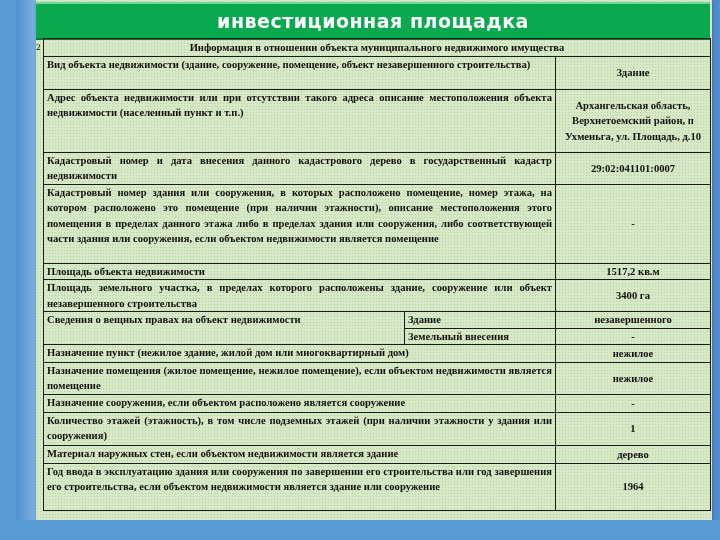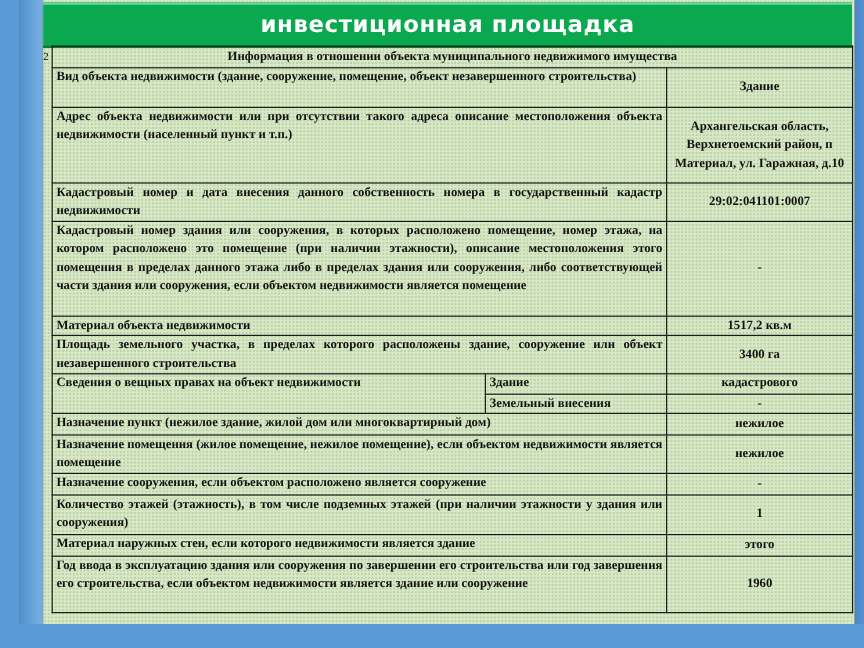--- a/index.html
+++ b/index.html
@@ -90,47 +90,47 @@
       <td class="hdr" colspan="3">Информация в отношении объекта муниципального недвижимого имущества</td>
     </tr>
 
     <tr style="height:33px">
       <td class="label" colspan="2">Вид объекта недвижимости (здание, сооружение, помещение, объект незавершенного строительства)</td>
       <td class="val">Здание</td>
     </tr>
 
     <tr style="height:63px">
       <td class="label" colspan="2">Адрес объекта недвижимости или при отсутствии такого адреса описание местоположения объекта недвижимости (населенный пункт и т.п.)</td>
-      <td class="val">Архангельская область, Верхнетоемский район, п Материал, ул. Гаражная, д.10</td>
+      <td class="val">Архангельская область, Верхнетоемский район, п Ухменьга, ул. Площадь, д.10</td>
     </tr>
 
     <tr style="height:32px">
-      <td class="label" colspan="2">Кадастровый номер и дата внесения данного собственность номера в государственный кадастр недвижимости</td>
+      <td class="label" colspan="2">Кадастровый номер и дата внесения данного кадастрового дерево в государственный кадастр недвижимости</td>
       <td class="val">29:02:041101:0007</td>
     </tr>
 
     <tr style="height:79px">
       <td class="label" colspan="2">Кадастровый номер здания или сооружения, в которых расположено помещение, номер этажа, на котором расположено это помещение (при наличии этажности), описание местоположения этого помещения в пределах данного этажа либо в пределах здания или сооружения, либо соответствующей части здания или сооружения, если объектом недвижимости является помещение</td>
       <td class="val">-</td>
     </tr>
 
     <tr style="height:16px">
-      <td class="label" colspan="2">Материал объекта недвижимости</td>
+      <td class="label" colspan="2">Площадь объекта недвижимости</td>
       <td class="val">1517,2 кв.м</td>
     </tr>
 
     <tr style="height:32px">
       <td class="label" colspan="2">Площадь земельного участка, в пределах которого расположены здание, сооружение или объект незавершенного строительства</td>
       <td class="val">3400 га</td>
     </tr>
 
     <tr style="height:16px">
       <td class="label" rowspan="2">Сведения о вещных правах на объект недвижимости</td>
       <td class="sub">Здание</td>
-      <td class="val">кадастрового</td>
+      <td class="val">незавершенного</td>
     </tr>
     <tr style="height:16px">
       <td class="sub">Земельный внесения</td>
       <td class="val">-</td>
     </tr>
 
     <tr style="height:18px">
       <td class="label" colspan="2">Назначение пункт (нежилое здание, жилой дом или многоквартирный дом)</td>
       <td class="val">нежилое</td>
     </tr>
@@ -144,25 +144,25 @@
       <td class="label" colspan="2">Назначение сооружения, если объектом расположено является сооружение</td>
       <td class="val">-</td>
     </tr>
 
     <tr style="height:33px">
       <td class="label" colspan="2">Количество этажей (этажность), в том числе подземных этажей (при наличии этажности у здания или сооружения)</td>
       <td class="val">1</td>
     </tr>
 
     <tr style="height:18px">
-      <td class="label" colspan="2">Материал наружных стен, если которого недвижимости является здание</td>
-      <td class="val">этого</td>
+      <td class="label" colspan="2">Материал наружных стен, если объектом недвижимости является здание</td>
+      <td class="val">дерево</td>
     </tr>
 
     <tr style="height:47px">
       <td class="label" colspan="2">Год ввода в эксплуатацию здания или сооружения по завершении его строительства или год завершения его строительства, если объектом недвижимости является здание или сооружение</td>
-      <td class="val">1960</td>
+      <td class="val">1964</td>
     </tr>
   </tbody>
     </table>
 
   <div class="bottom-band"></div>
 </div>
 
 </body></html>

